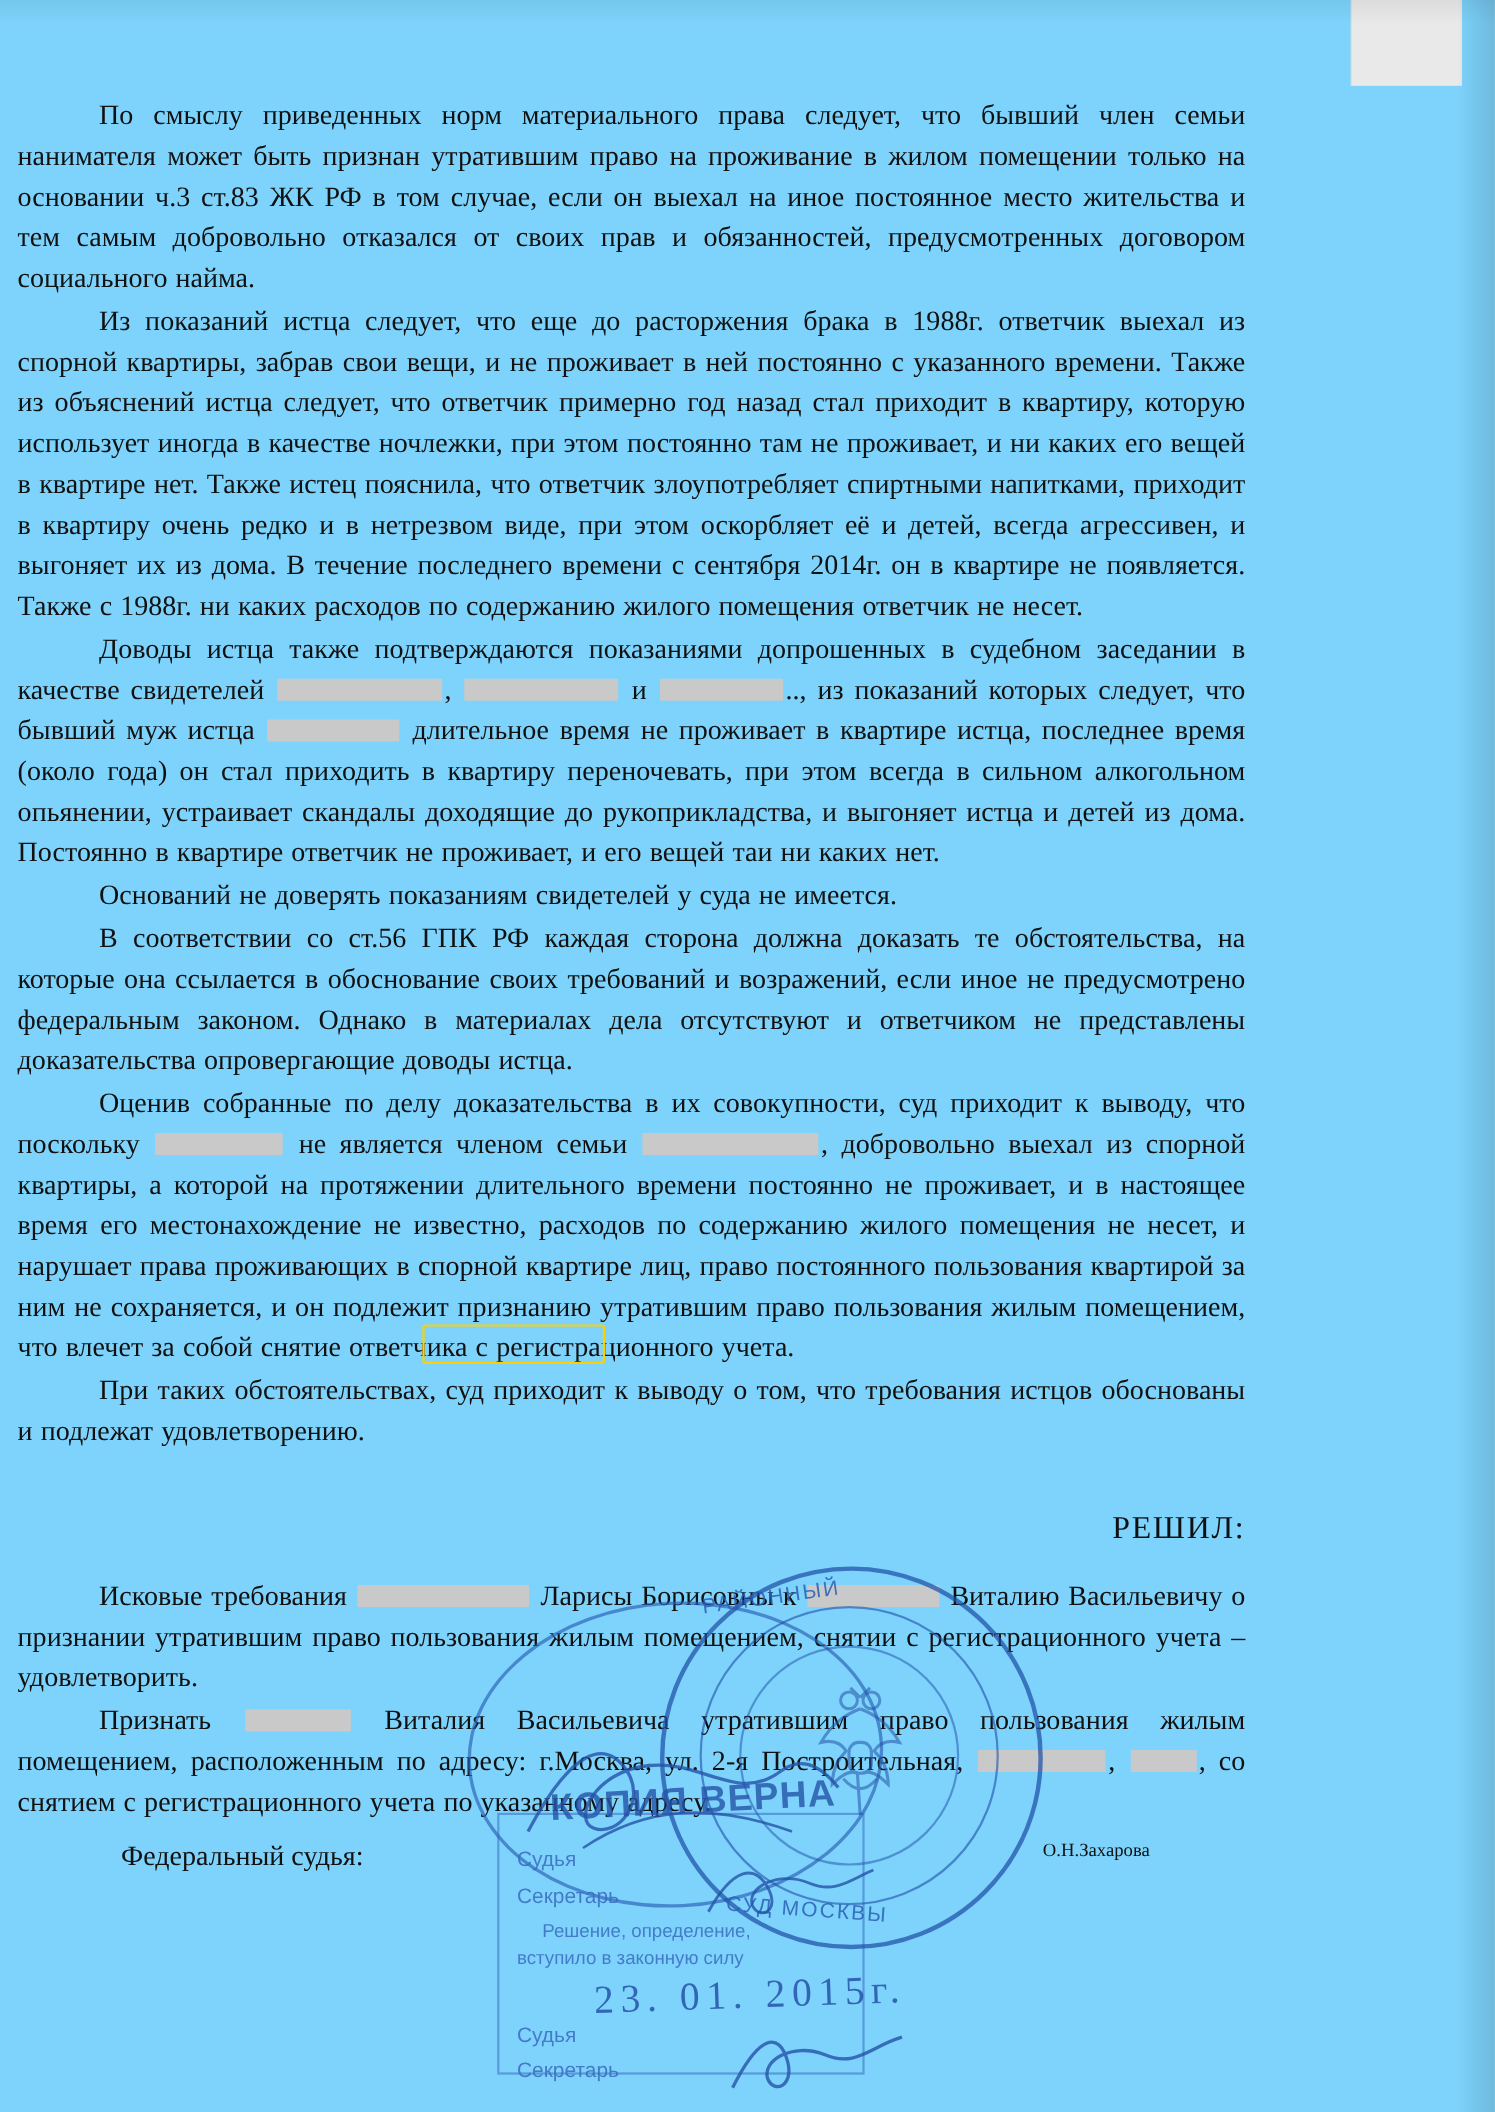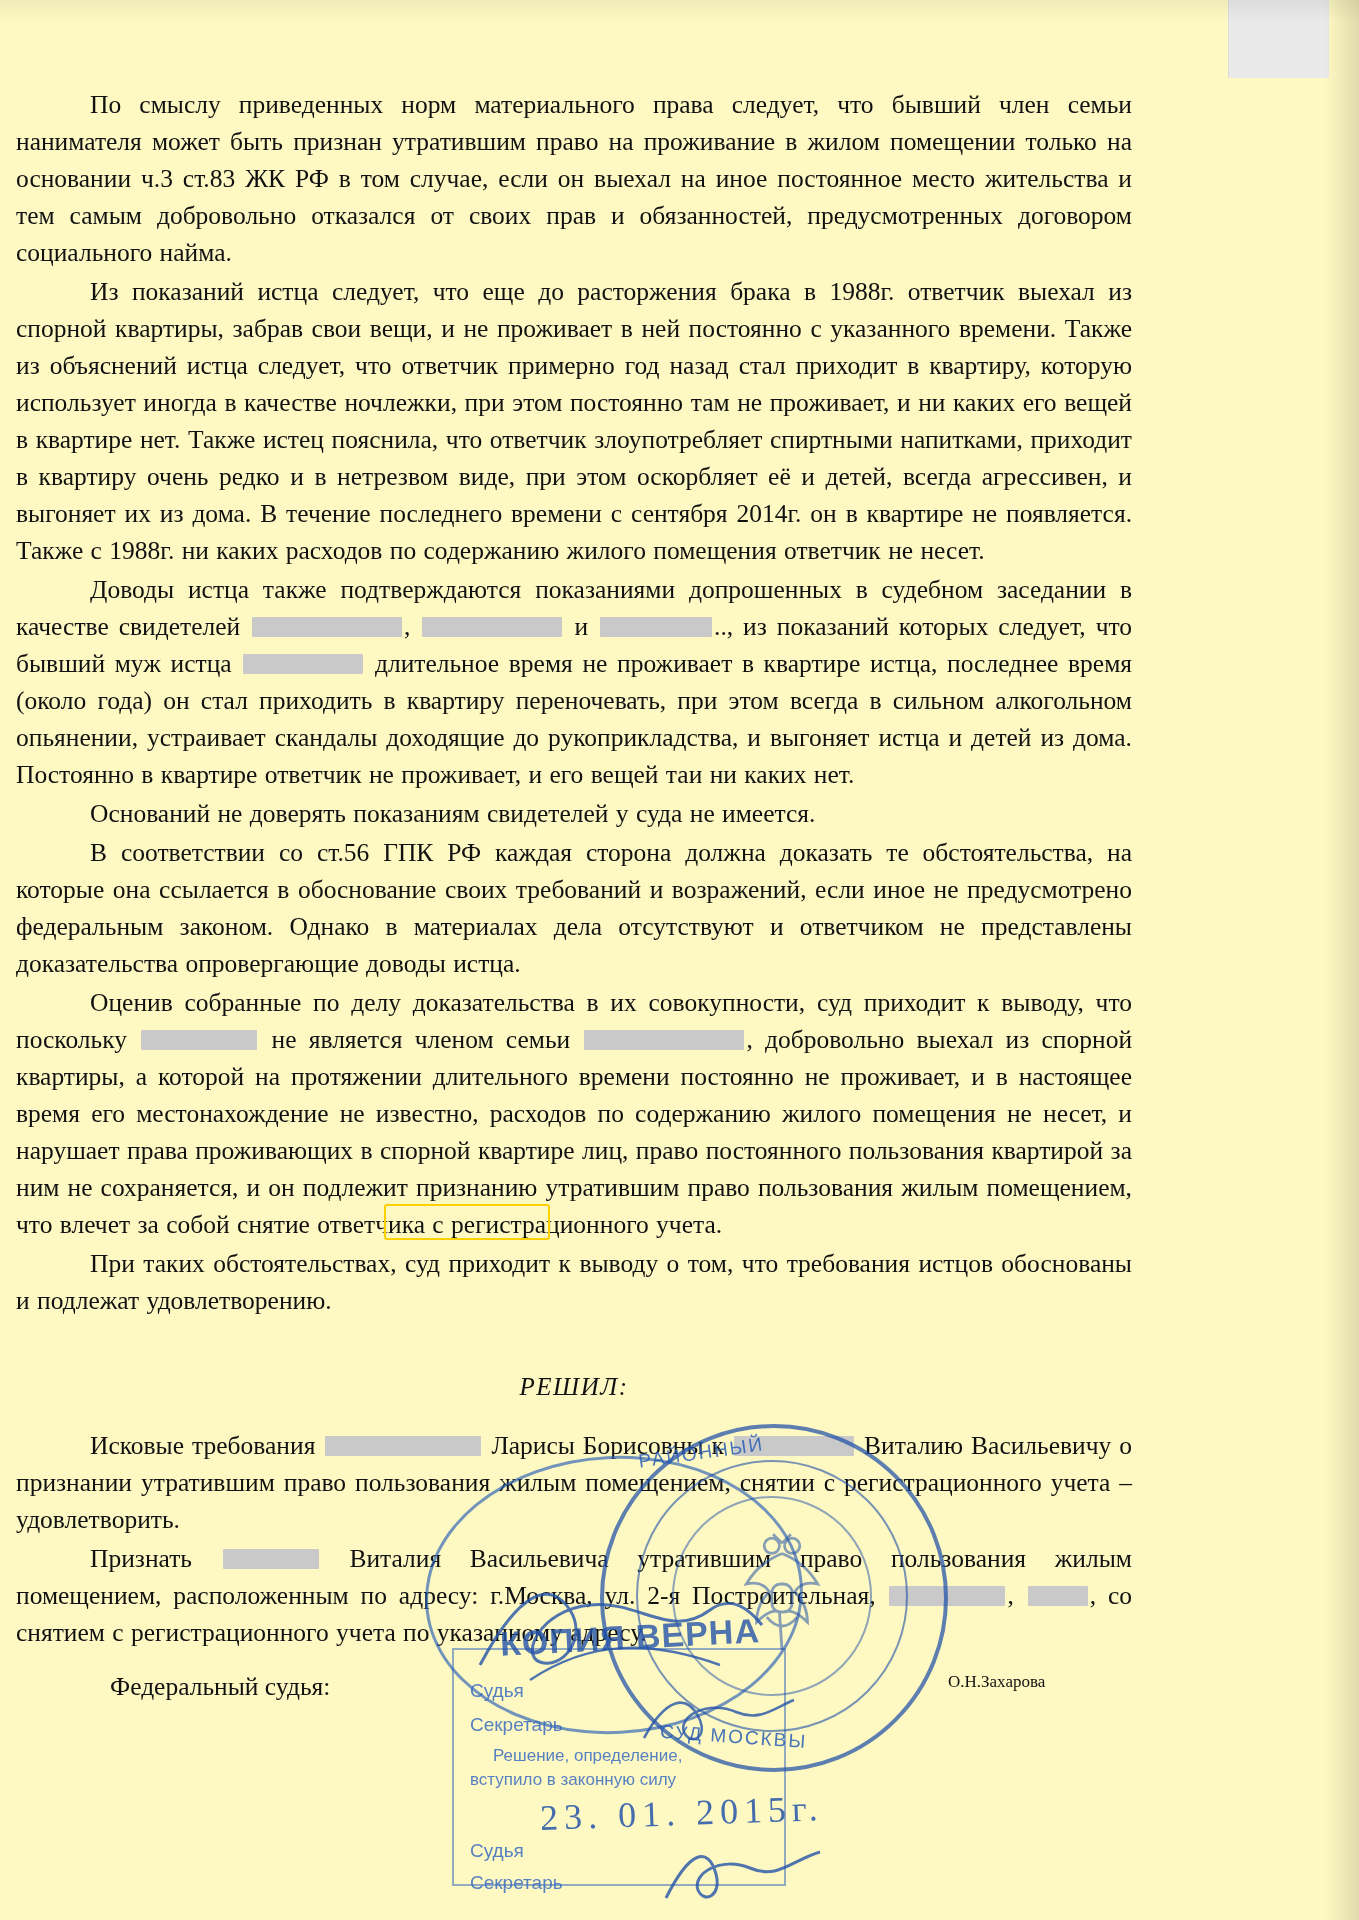--- a/index.html
+++ b/index.html
@@ -9,21 +9,21 @@
   }
   body {
     font-family: "Liberation Serif", "DejaVu Serif", serif;
     color: #111111;
   }
   .page {
     position: relative;
     width: 1359px;
     height: 1920px;
     margin: 0 auto;
-    background: #fef9c3;
+    background: #7dd3fc;
     overflow: hidden;
   }
   
   .scan-edge-right {
     position: absolute;
     top: 0; right: 0;
     width: 34px; height: 1920px;
     background: linear-gradient(to right, rgba(255,255,255,0) 0%, rgba(0,0,0,0.05) 40%, rgba(0,0,0,0.12) 100%);
     pointer-events: none;
   }
@@ -54,26 +54,25 @@
     margin: 0 0 2px 0;
     text-align: justify;
     text-indent: 74px;
     font-size: 25.5px;
     line-height: 37px;
     letter-spacing: 0.0px;
     word-spacing: 1px;
   }
   .gap-md { height: 26px; }
   .ruling-head {
-    text-align: center;
+    text-align: right;
     text-indent: 0;
-    font-size: 25px;
+    font-size: 29px;
     letter-spacing: 1.5px;
     margin: 0;
-    font-style: italic;
   }
   .redact {
     display: inline-block;
     background: #c9c9c9;
     border-radius: 1px;
     vertical-align: middle;
     height: 20px;
     margin: 0 2px;
     position: relative;
     top: -2px;

